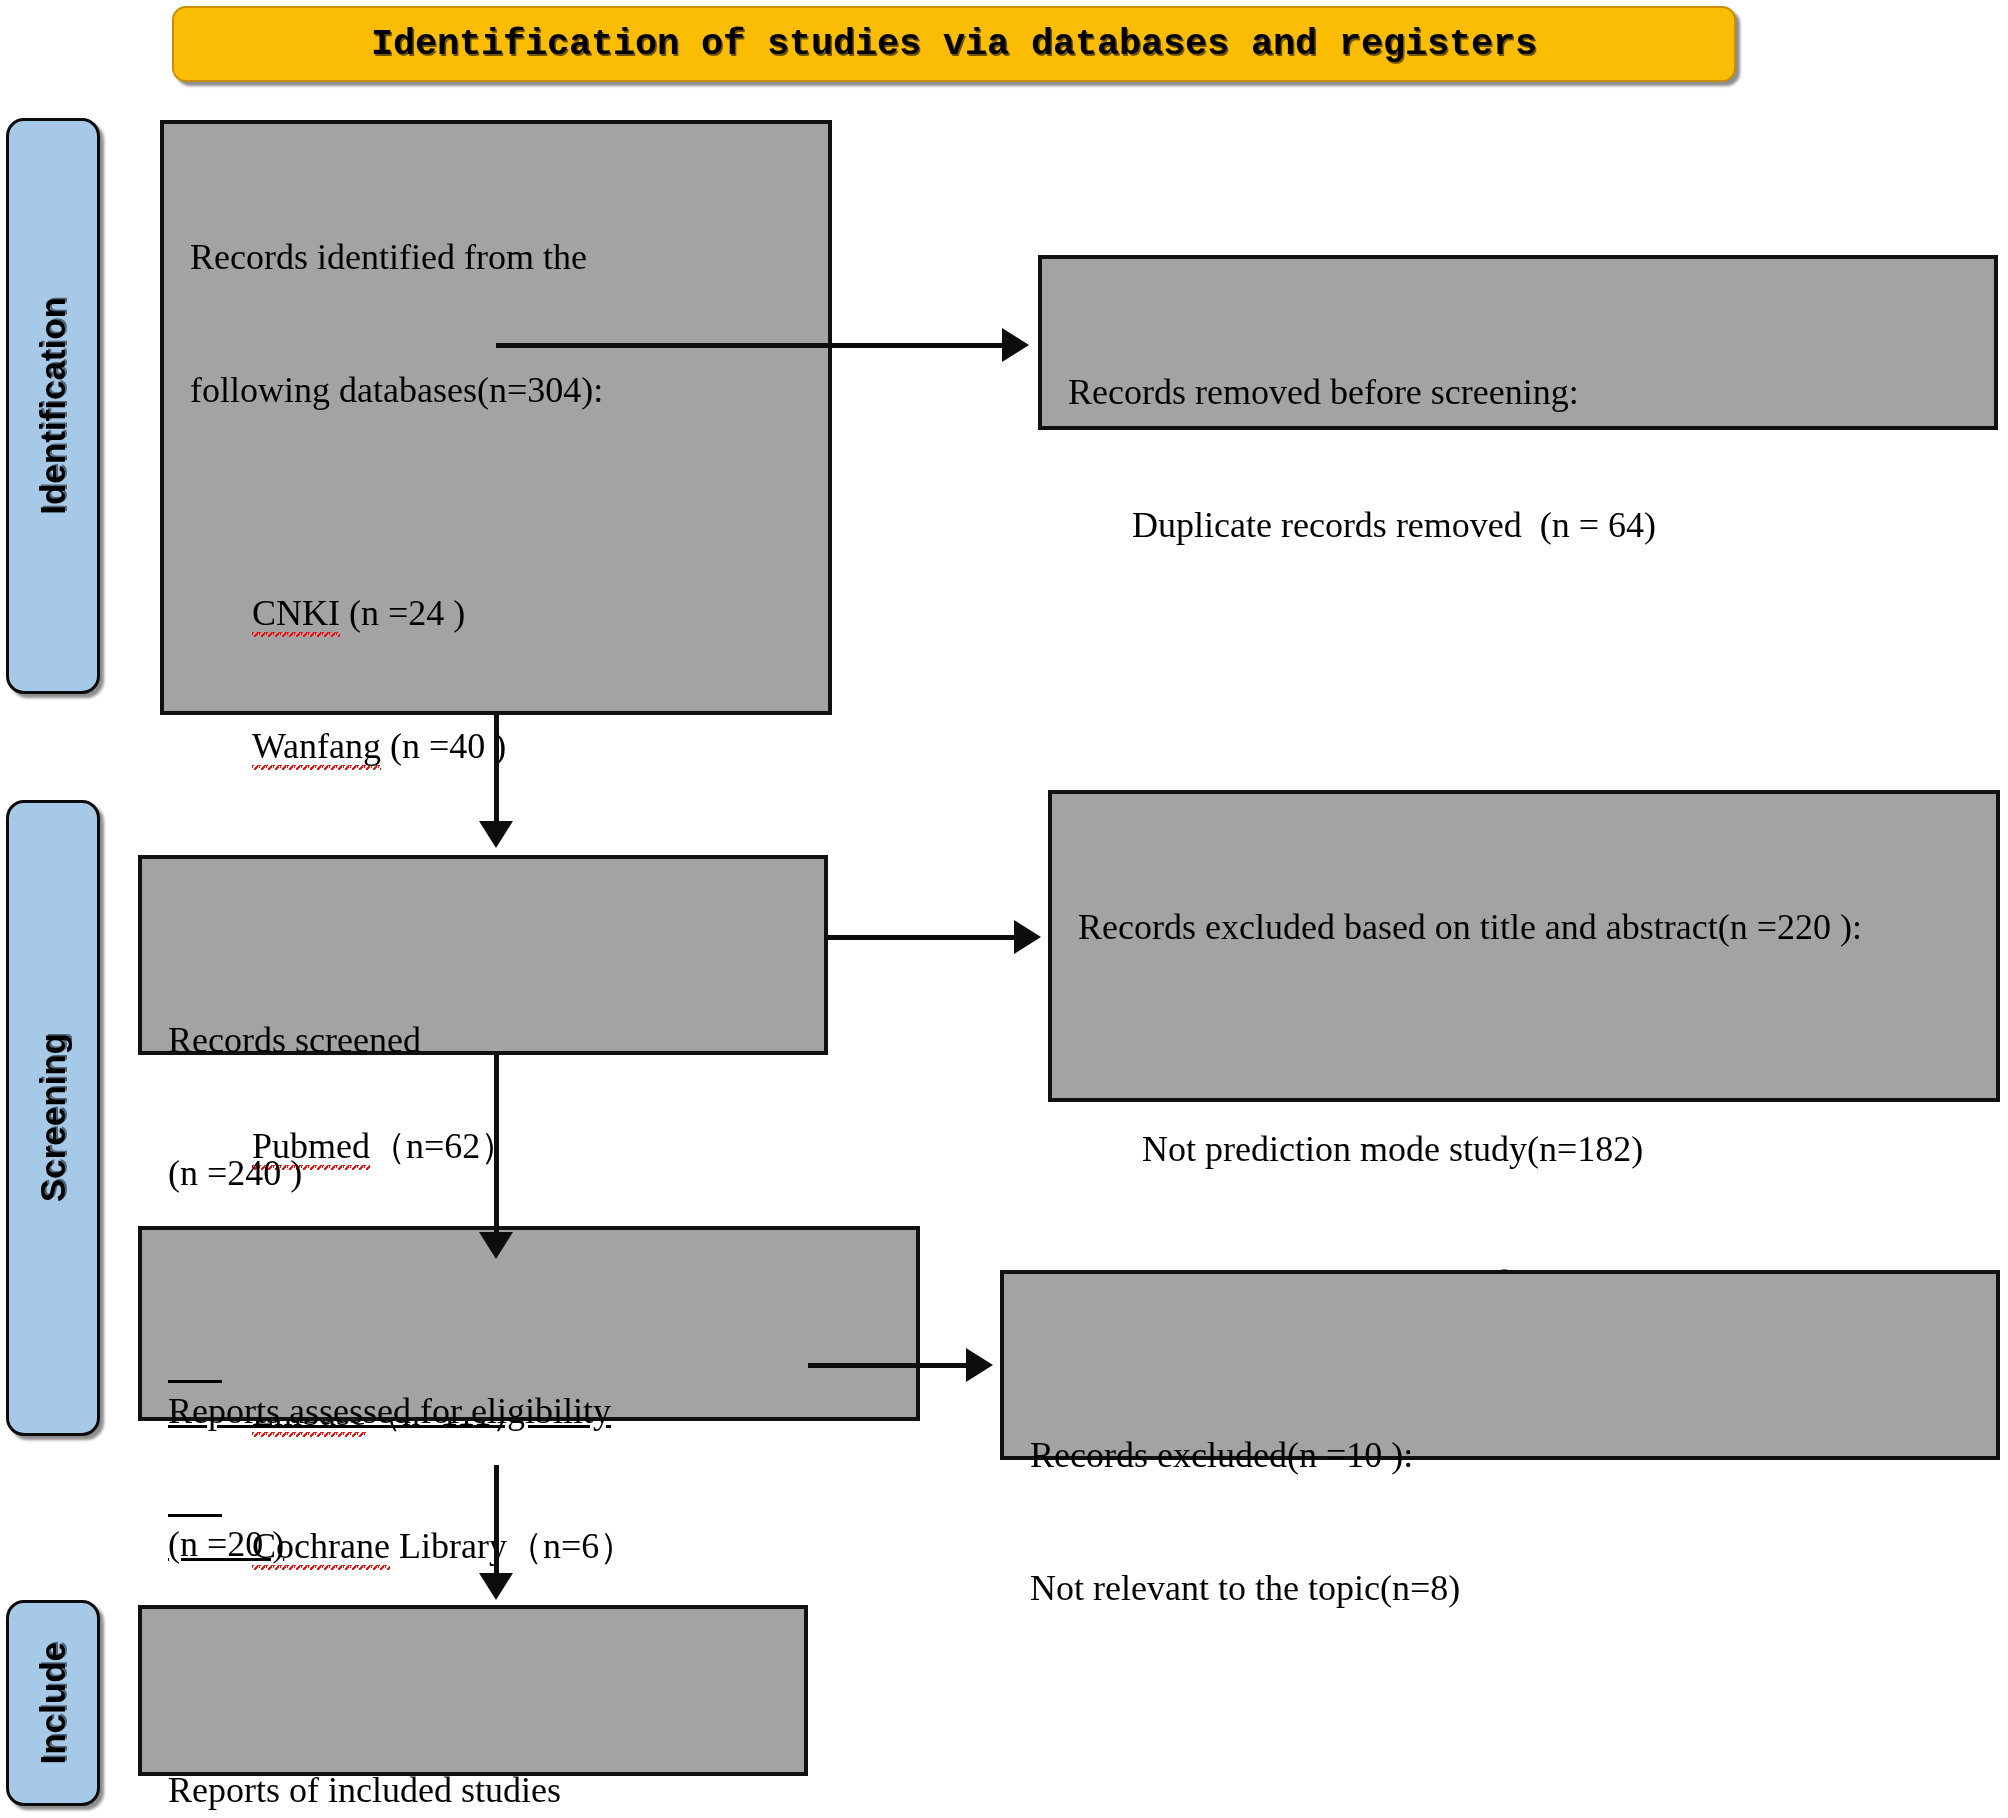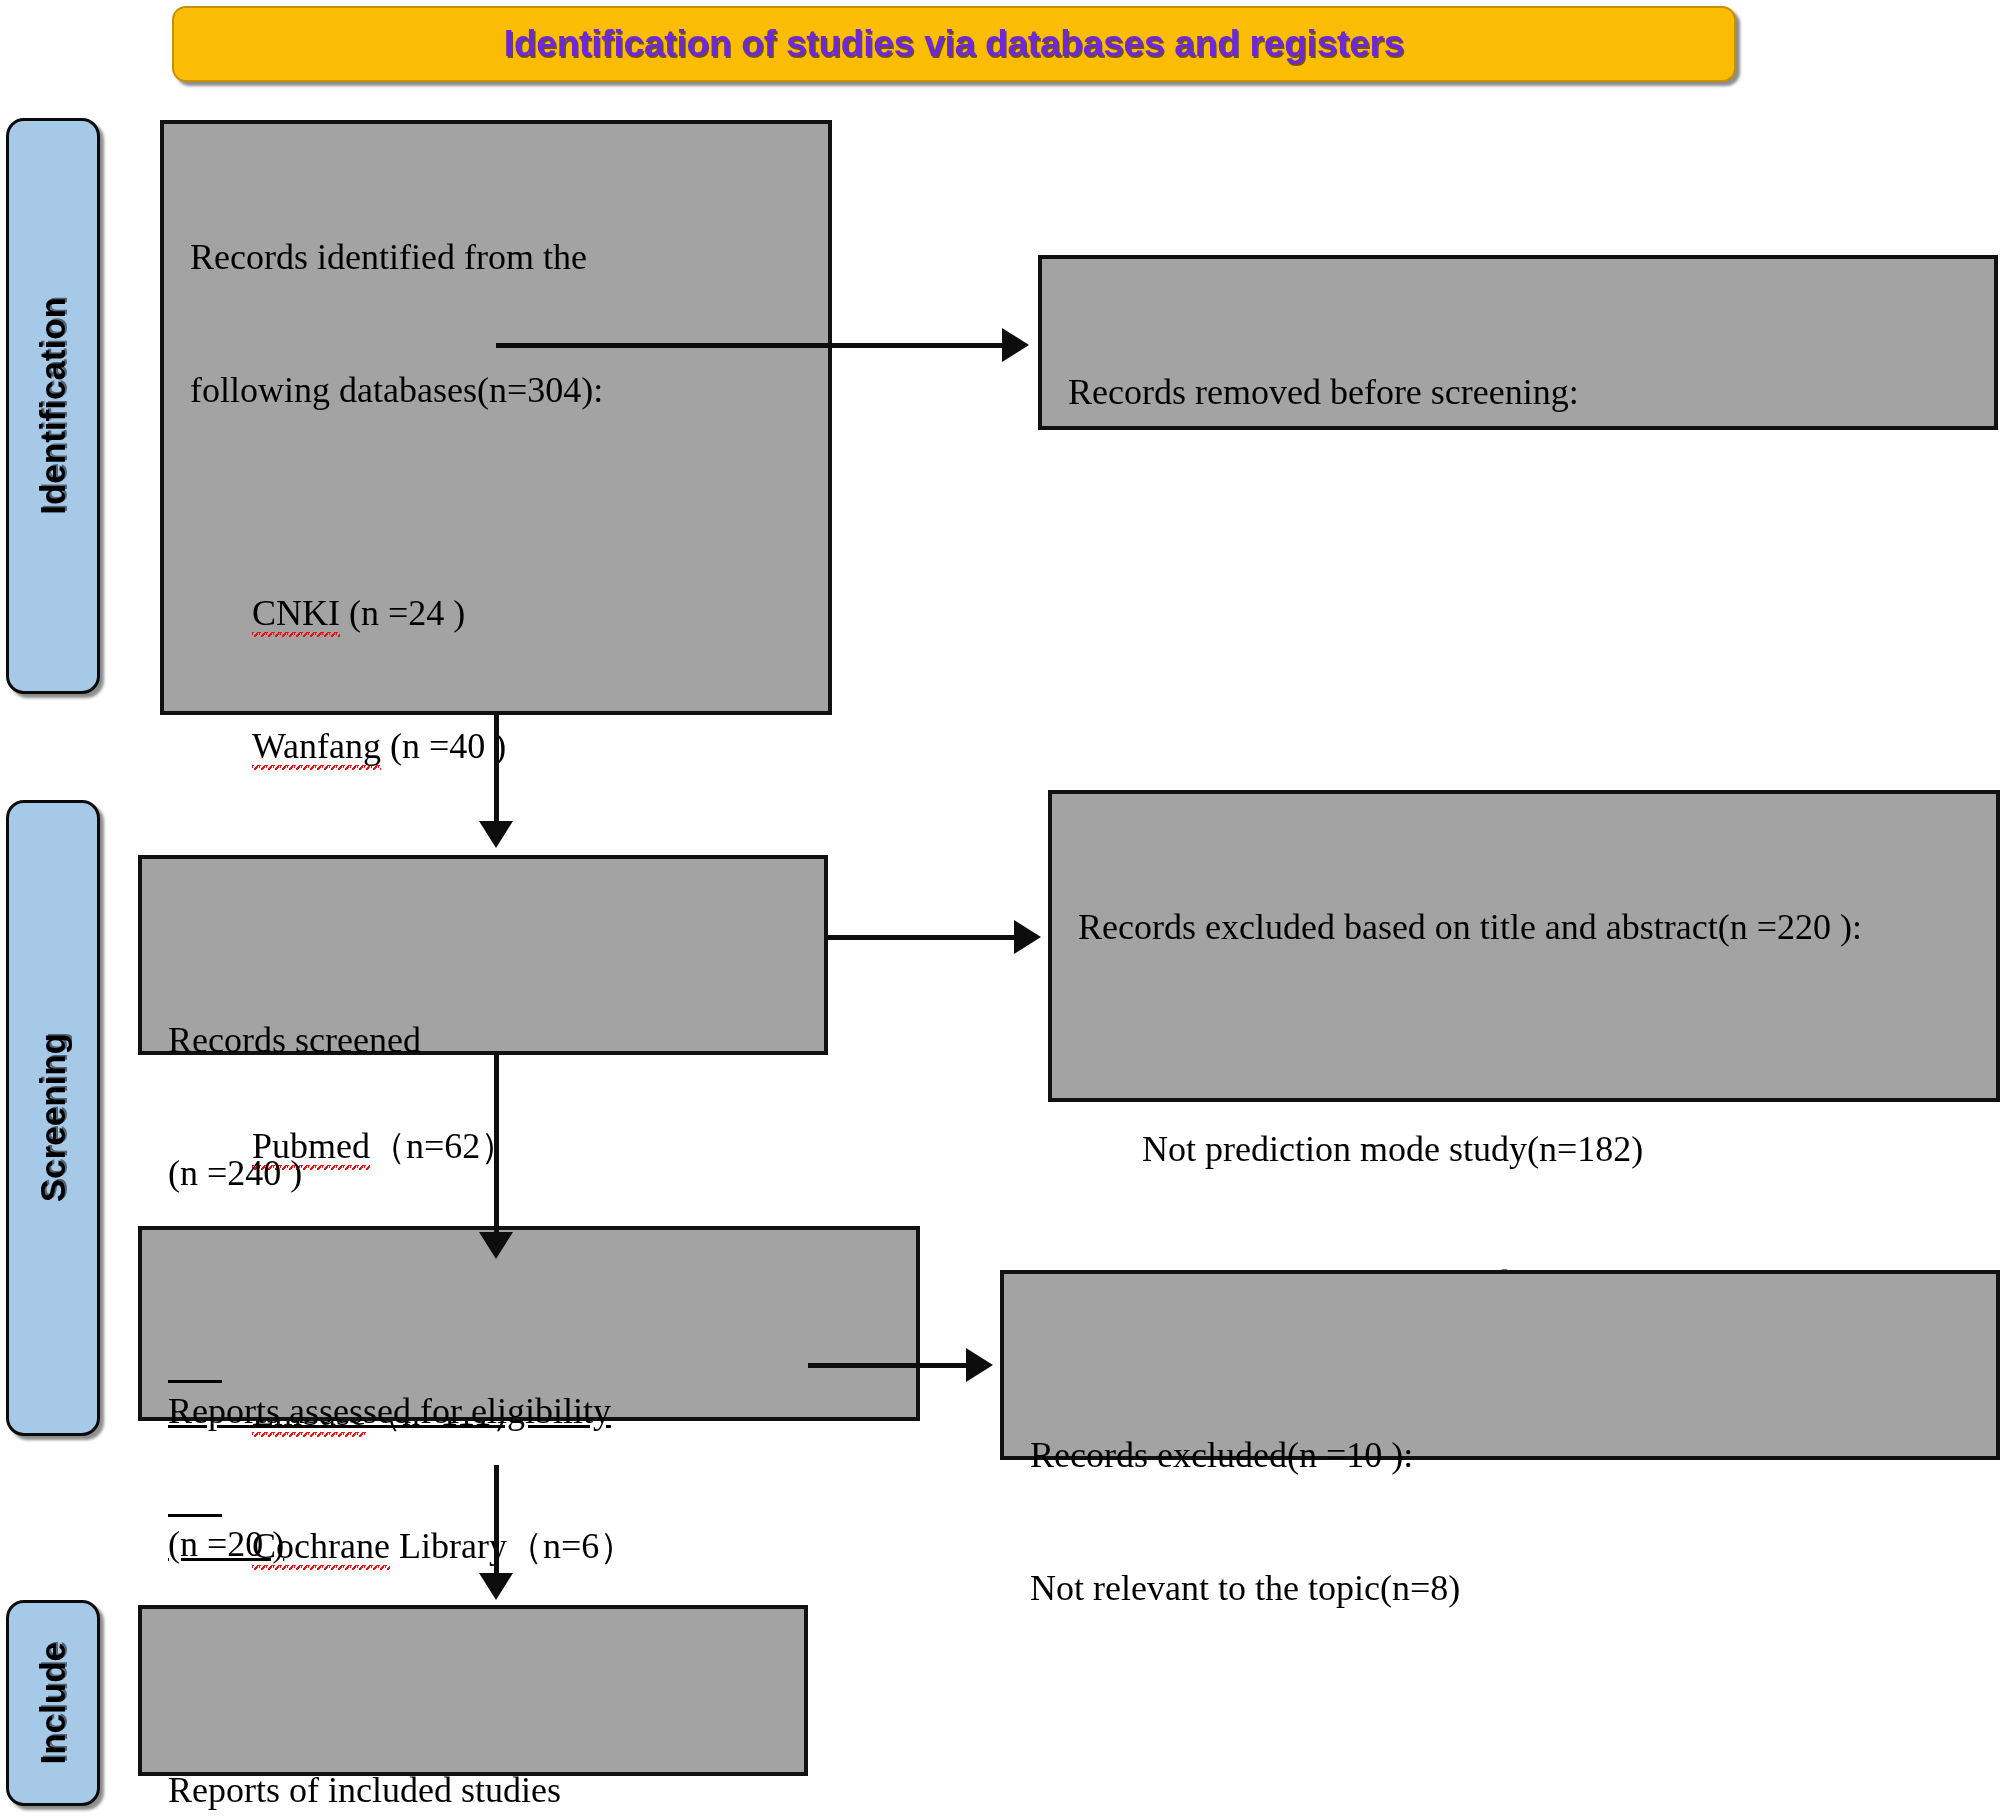--- a/index.html
+++ b/index.html
@@ -20,25 +20,25 @@
     position:absolute;
     left:172px; top:6px;
     width:1560px; height:72px;
     background:#FBBC04;
     border:2px solid #C89000;
     border-radius:14px;
     box-shadow:4px 4px 3px rgba(0,0,0,.45);
     display:flex; align-items:center; justify-content:center;
   }
   .banner-text{
-    font-family:Liberation Sans, sans-serif;
+    font-family:Liberation Mono, monospace;
     font-weight:bold;
     font-size:37px;
     letter-spacing:-0.2px;
-    color:#6d28d9;
+    color:#000000;
     text-shadow:1.5px 1.5px 0 rgba(0,0,0,.55);
     white-space:nowrap;
   }
 
   
   .stage{
     position:absolute;
     background:#A6C9E8;
     border:3px solid #0b0b0b;
     border-radius:18px;
@@ -167,20 +167,21 @@
         <div><span class="sq">Embase</span><span>（n=111）</span></div>
         <div><span class="sq">Cochrane</span><span> Library（n=6）</span></div>
         <div><span>CINAHL</span><span>（n=19）</span></div>
       </div>
     </div>
   </div>
 
   <div class="box" id="box-removed">
     <div class="box-inner">
       <div>Records removed before screening:</div>
+      <div class="indent2">Duplicate records removed  (n = 64)</div>
     </div>
   </div>
 
   <div class="box" id="box-screened">
     <div class="box-inner tight">
       <div>Records screened</div>
       <div>(n =240 )</div>
     </div>
   </div>
 

